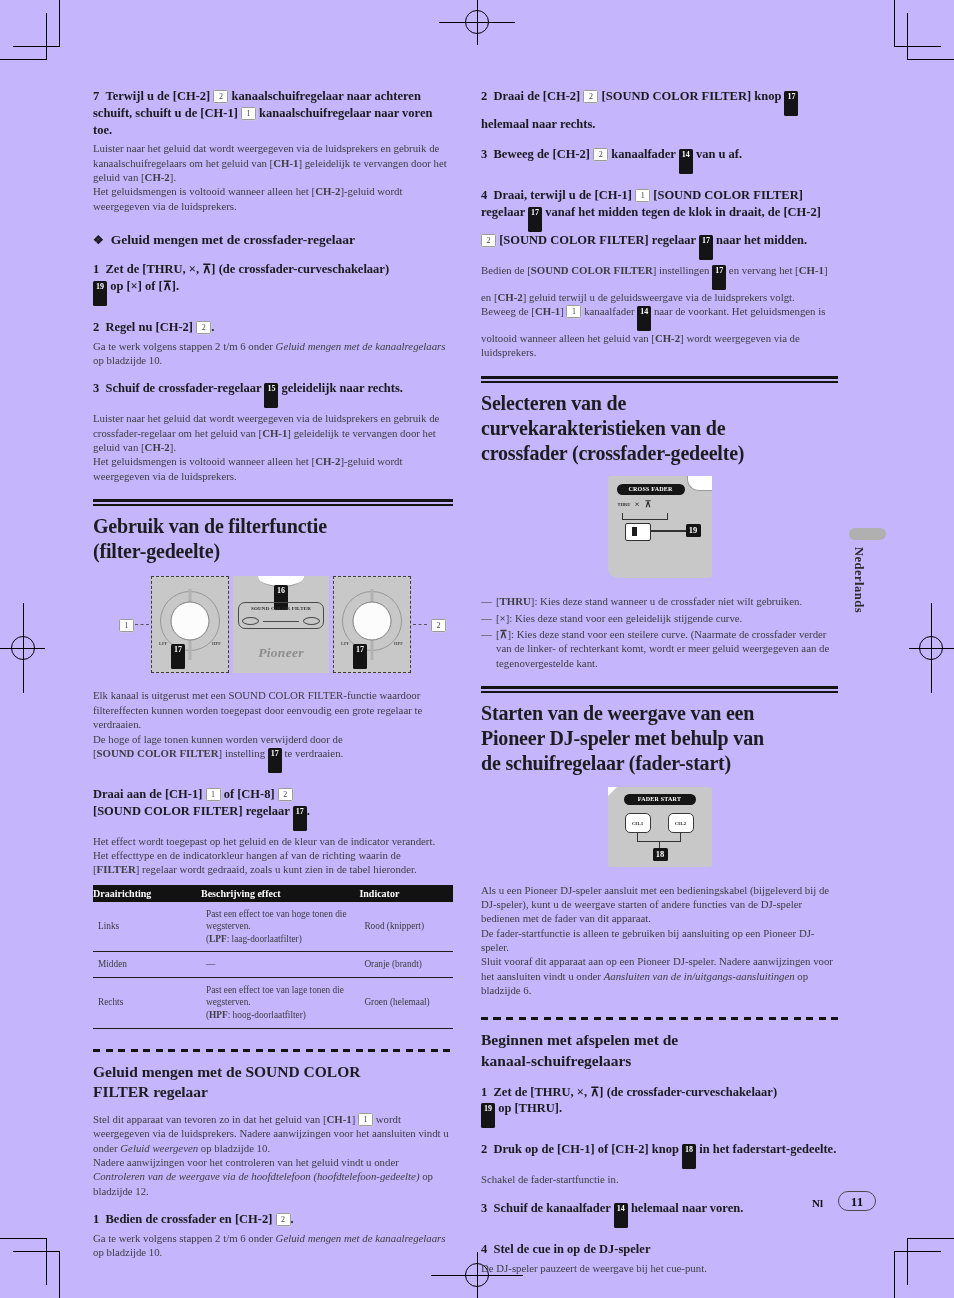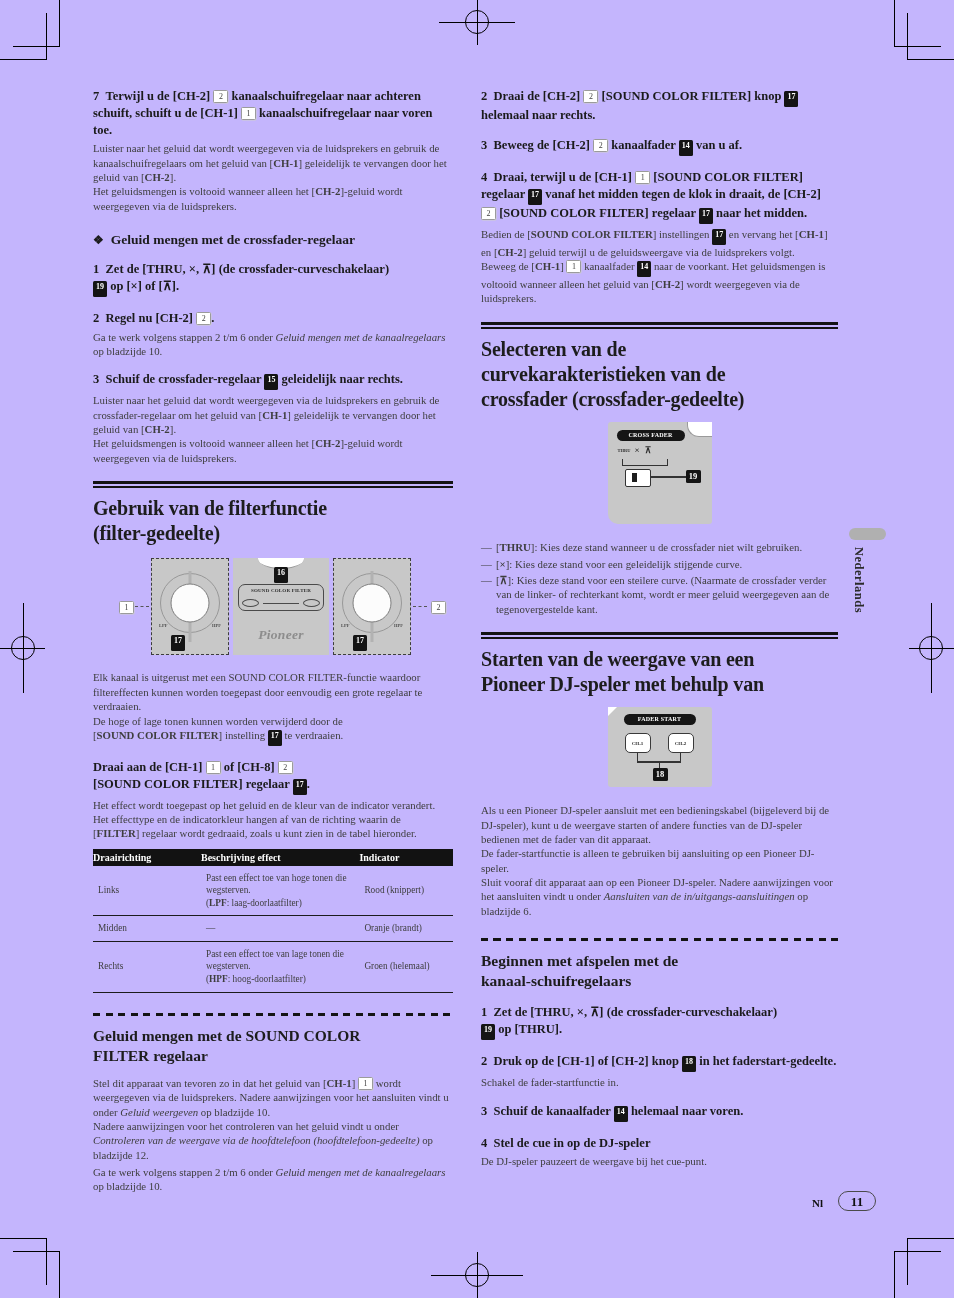--- a/index.html
+++ b/index.html
@@ -18,21 +18,21 @@
   .body-p{font-size:10.8px;color:#3e3e3e;line-height:1.33;margin:0 0 3px;}
   .subhead{font-size:13.5px;font-weight:bold;color:#1b1b1b;margin:19px 0 4px;}
   .subhead .dmd{margin-right:7px;font-size:12px;}
   .h1{font-size:20px;font-weight:bold;color:#1d1d1d;line-height:1.26;letter-spacing:-0.2px;margin:4px 0 10px;}
   .h2{font-size:15.5px;font-weight:bold;color:#1d1d1d;line-height:1.3;margin:4px 0 10px;}
   .rule-d{height:8px;background:linear-gradient(#141414 0 3.5px,transparent 3.5px 5.5px,#141414 5.5px 7.5px,transparent 7.5px);margin:16px 0 7px;}
   .rule-dash{height:3px;background:repeating-linear-gradient(90deg,#141414 0 7px,transparent 7px 12.5px);margin:20px 0 10px;}
   .rb{font-weight:bold;}
   .ri{font-style:italic;}
   
-  .bb{display:inline-block;min-width:10px;height:16px;line-height:11px;padding:0 2px;background:#141414;color:#fff;
+  .bb{display:inline-block;min-width:10px;height:25px;line-height:11px;padding:0 2px;background:#141414;color:#fff;
       font-size:8px;font-weight:bold;text-align:center;border-radius:1.5px;vertical-align:1px;font-style:normal;}
   .bx{display:inline-block;min-width:7px;height:11px;line-height:11px;padding:0 3px;background:#fff;border:1px solid #9b9b9b;
       color:#3f3f3f;font-size:8px;font-weight:normal;text-align:center;border-radius:1.5px;vertical-align:1px;
       box-shadow:0.5px 0.5px 0 #cfcfcf;font-style:normal;}
   
   .dash{display:flex;font-size:10.8px;color:#3e3e3e;line-height:1.33;margin:0 0 2px;}
   .dash .d{width:15px;flex:none;}
   .dash .dt{flex:1;}
   
   .ftable{width:100%;border-collapse:collapse;margin:8px 0 0;}
@@ -223,20 +223,21 @@
           <td>Rechts</td>
           <td><span>Past een effect toe van lage tonen die wegsterven.</span><br><span>(</span><span class="rb">HPF</span><span>: hoog-doorlaatfilter)</span></td>
           <td>Groen (helemaal)</td>
         </tr>
       </tbody>
     </table>
 
     <div class="rule-dash"></div>
     <div class="h2"><span>Geluid mengen met de SOUND COLOR</span><br><span>FILTER regelaar</span></div>
     <p class="body-p"><span>Stel dit apparaat van tevoren zo in dat het geluid van [</span><span class="rb">CH-1</span><span>] </span><span class="bx">1</span><span> wordt weergegeven via de luidsprekers. Nadere aanwijzingen voor het aansluiten vindt u onder </span><span class="ri">Geluid weergeven</span><span> op bladzijde 10.</span><br><span>Nadere aanwijzingen voor het controleren van het geluid vindt u onder </span><span class="ri">Controleren van de weergave via de hoofdtelefoon (hoofdtelefoon-gedeelte)</span><span> op bladzijde 12.</span></p>
+    <div class="h-step"><span>1&nbsp;&nbsp;Bedien de crossfader en [CH-2] </span><span class="bx">2</span><span>.</span></div>
     <p class="body-p"><span>Ga te werk volgens stappen 2 t/m 6 onder </span><span class="ri">Geluid mengen met de kanaalregelaars</span><span> op bladzijde 10.</span></p>
   </div>
 
   <div class="col col-right">
     <div class="h-step"><span>2&nbsp;&nbsp;Draai de [CH-2] </span><span class="bx">2</span><span> [SOUND COLOR FILTER] knop </span><span class="bb">17</span><br><span>helemaal naar rechts.</span></div>
     <div class="h-step"><span>3&nbsp;&nbsp;Beweeg de [CH-2] </span><span class="bx">2</span><span> kanaalfader </span><span class="bb">14</span><span> van u af.</span></div>
     <div class="h-step"><span>4&nbsp;&nbsp;Draai, terwijl u de [CH-1] </span><span class="bx">1</span><span> [SOUND COLOR FILTER] regelaar </span><span class="bb">17</span><span> vanaf het midden tegen de klok in draait, de [CH-2] </span><span class="bx">2</span><span> [SOUND COLOR FILTER] regelaar </span><span class="bb">17</span><span> naar het midden.</span></div>
     <p class="body-p"><span>Bedien de [</span><span class="rb">SOUND COLOR FILTER</span><span>] instellingen </span><span class="bb">17</span><span> en vervang het [</span><span class="rb">CH-1</span><span>] en [</span><span class="rb">CH-2</span><span>] geluid terwijl u de geluidsweergave via de luidsprekers volgt.</span><br><span>Beweeg de [</span><span class="rb">CH-1</span><span>] </span><span class="bx">1</span><span> kanaalfader </span><span class="bb">14</span><span> naar de voorkant. Het geluidsmengen is voltooid wanneer alleen het geluid van [</span><span class="rb">CH-2</span><span>] wordt weergegeven via de luidsprekers.</span></p>
 
     <div class="rule-d"></div>
@@ -267,21 +268,21 @@
     <div class="dash">
       <span class="d">—</span>
       <span class="dt"><span>[</span><span class="rb">×</span><span>]: Kies deze stand voor een geleidelijk stijgende curve.</span></span>
     </div>
     <div class="dash">
       <span class="d">—</span>
       <span class="dt"><span>[</span><span class="rb">⊼</span><span>]: Kies deze stand voor een steilere curve. (Naarmate de crossfader verder van de linker- of rechterkant komt, wordt er meer geluid weergegeven aan de tegenovergestelde kant.</span></span>
     </div>
 
     <div class="rule-d"></div>
-    <div class="h1"><span>Starten van de weergave van een</span><br><span>Pioneer DJ-speler met behulp van</span><br></div>
+    <div class="h1"><span>Starten van de weergave van een</span><br><span>Pioneer DJ-speler met behulp van</span><br><span>de schuifregelaar (fader-start)</span></div>
 
     <div class="fs">
       <div class="fs-panel">
         <i class="fs-notch"></i>
         <div class="fs-pill">FADER START</div>
         <div class="fs-btn fs-btn1">CH-1</div>
         <div class="fs-btn fs-btn2">CH-2</div>
         <i class="fs-v fs-v1"></i>
         <i class="fs-v fs-v2"></i>
         <i class="fs-h"></i>

